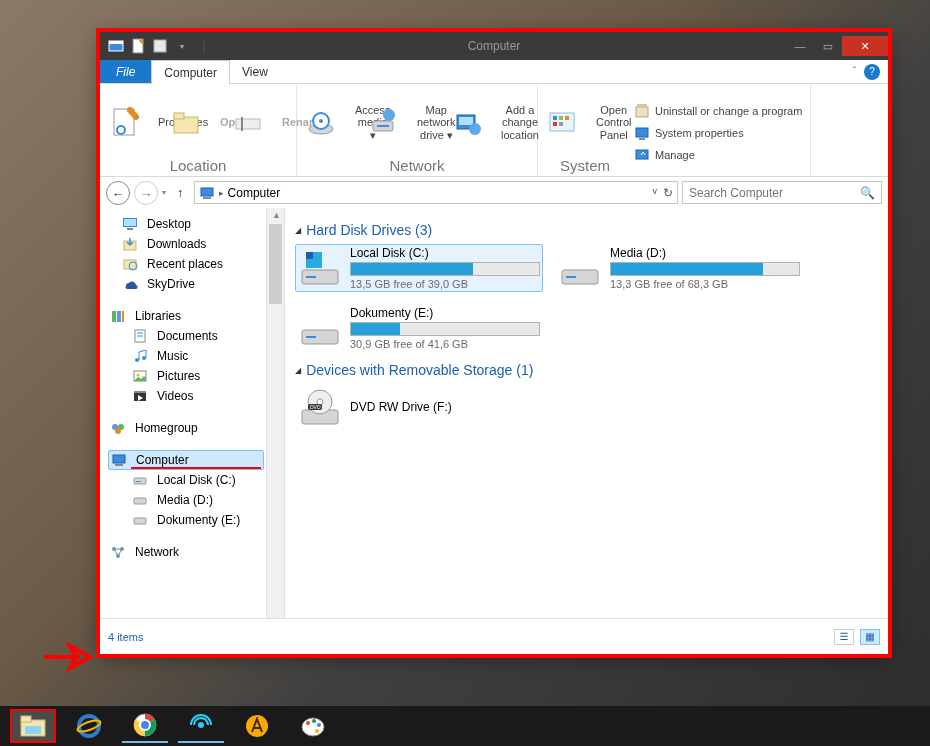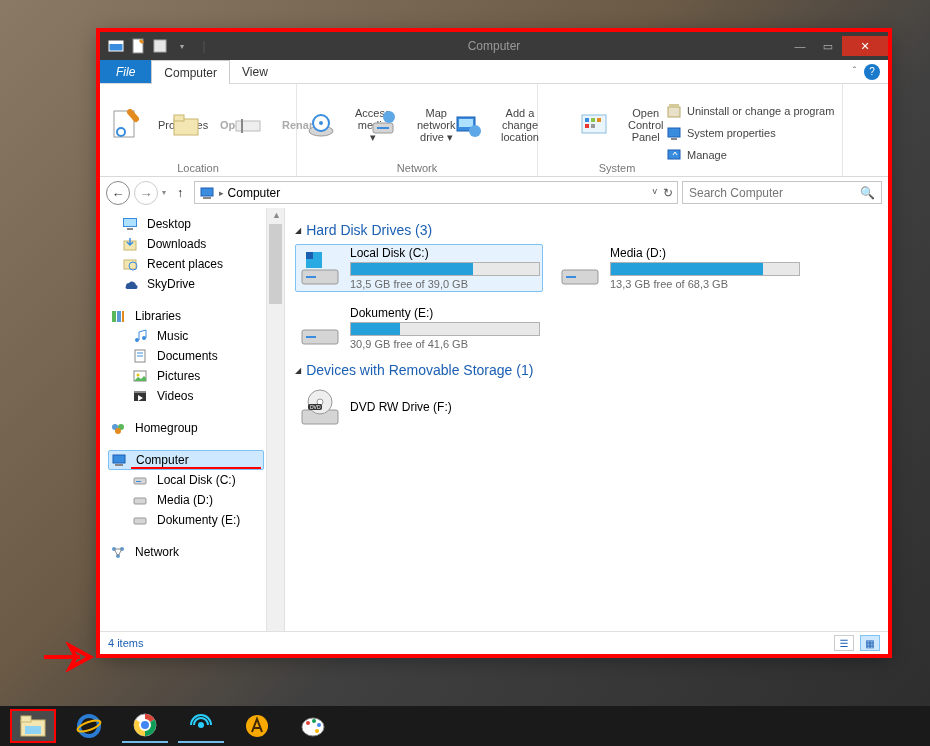--- a/index.html
+++ b/index.html
@@ -26,21 +26,21 @@
   .ribbon-tabs .file { background:#1979ca; color:#fff; padding:0 16px; display:flex; align-items:center; font-size:12px;font-style:italic;}
   .ribbon-tabs .tab { padding:0 12px; display:flex; align-items:center; color:#333; font-size:12px; }
   .ribbon-tabs .tab.active { border-top:1px solid #ccc; border-left:1px solid #ccc; border-right:1px solid #ccc; margin-bottom:-1px; background:#fff;}
   .ribbon-tabs .right { margin-left:auto; display:flex; align-items:center; gap:8px; padding-right:8px; }
   .ribbon-tabs .help { width:16px; height:16px; border-radius:50%; background:#1979ca; color:#fff; font-size:10px; display:flex; align-items:center; justify-content:center;}
 
   
   .ribbon { height: 93px; background:#fff; border-bottom:1px solid #d9d9d9; display:flex; }
   .rgroup { border-right:1px solid #e6e6e6; padding:4px 8px 2px; display:flex; flex-direction:column; }
   .rgroup .row { display:flex; gap:6px; flex:1; }
-  .rgroup .lbl { text-align:center; color:#777; font-size:11px; padding-top:2px; }
+  .rgroup .lbl { text-align:center; color:#777; font-size:15px; padding-top:2px; }
   .rbtn { display:flex; flex-direction:row; align-items:center; justify-content:flex-start; width:56px; gap:18px; font-size:11px; color:#444; text-align:center; line-height:1.1; padding-top:2px;}
   .rbtn.disabled { color:#aaa;font-weight:bold; }
   .rbtn .ico { width:32px; height:32px; display:flex; align-items:center; justify-content:center; }
   .rbtn.wide { width: 78px; }
   .syscol .srow { display:flex; align-items:center; gap:5px; font-size:11px; color:#444; height:22px; white-space:nowrap;}
   .syscol .srow .sic { width:16px; height:16px; }
 
   
   .navrow { height:31px; display:flex; align-items:center; gap:4px; padding:3px 6px; background:#fff; }
   .navbtn { width:24px; height:24px; border:1px solid #ccc; border-radius:50%; display:flex; align-items:center; justify-content:center; color:#777; font-size:13px;}
@@ -78,21 +78,21 @@
   .drive.sel { border-color:#7ec2f5; background:#e6f3ff;}
   .drive .dic { width:44px; height:44px; display:flex; align-items:center; justify-content:center;}
   .drive .dinfo { flex:1; }
   .drive .dname { font-size:12px; color:#000; margin-bottom:2px; }
   .drive .dbar { width:190px; height:14px; border:1px solid #b3b3b3; background:#e8e8e8; margin-bottom:2px;}
   .drive .dfill { height:100%; background:#26a0da;}
   .drive .dfree { font-size:11px; color:#6a6a6a; }
   .device .dname { font-size:12px; color:#000; }
 
   
-  .status { height:23px; border-top:1px solid #e0e0e0; display:flex; align-items:center; padding:0 8px; font-size:11px; color:#1b5fb3;}
+  .status { height:36px; border-top:1px solid #e0e0e0; display:flex; align-items:center; padding:0 8px; font-size:11px; color:#1b5fb3;}
   .status .right { margin-left:auto; display:flex; gap:6px;}
   .status .vbtn { width:20px; height:16px; border:1px solid #ccc; display:flex; align-items:center; justify-content:center; font-size:10px;}
   .status .vbtn.active { background:#cde8ff; border-color:#7ec2f5;}
 
   
   .taskbar { position:absolute; left:0; right:0; bottom:0; height:40px; background:#1a1a1a; display:flex; align-items:center; gap:10px; padding-left:10px;}
   .tbtn { width:46px; height:34px; display:flex; align-items:center; justify-content:center; }
   .tbtn.active { background:#4a4a4a; border:2px solid #ff0000;}
   .tbtn.running { border-bottom:2px solid #76b9ed; }
 
@@ -209,21 +209,21 @@
                 <circle cx="24" cy="22" r="6" fill="#5fa8e8"></circle>
               </svg>
             </div>
           <span>Add a change location</span>
         </div>
       </div>
       <div class="lbl">Network</div>
     </div>
 
     <div class="rgroup" style="flex-direction:row; gap:10px;">
-      <div style="display:flex; flex-direction:column;margin-left:32px;">
+      <div style="display:flex; flex-direction:column;">
         <div class="rbtn wide" style="flex:1">
           <div class="ico">
               <svg width="32" height="32">
                 <rect x="4" y="6" width="24" height="18" fill="#eaf4fb" stroke="#8bbde0"></rect>
                 <rect x="7" y="9" width="4" height="4" fill="#3a8dde"></rect>
                 <rect x="13" y="9" width="4" height="4" fill="#8bc34a"></rect>
                 <rect x="19" y="9" width="4" height="4" fill="#e38b1e"></rect>
                 <rect x="7" y="15" width="4" height="4" fill="#e33"></rect>
                 <rect x="13" y="15" width="4" height="4" fill="#999"></rect>
               </svg>
@@ -338,36 +338,36 @@
                 <rect x="2" y="3" width="4" height="11" fill="#5bb75b"></rect>
                 <rect x="7" y="3" width="4" height="11" fill="#5b9bd5"></rect>
                 <rect x="12" y="3" width="2" height="11" fill="#e38b1e"></rect>
               </svg>
             </span>
             <span>Libraries</span>
           </div>
         <div class="nitem child">
             <span class="ni">
               <svg width="16" height="16">
+                <rect x="3" y="2" width="10" height="12" fill="#fff" stroke="#888"></rect>
+                <line x1="5" y1="5" x2="11" y2="5" stroke="#3a8dde"></line>
+                <line x1="5" y1="8" x2="11" y2="8" stroke="#3a8dde"></line>
+              </svg>
+            </span>
+            <span>Documents</span>
+          </div>
+        <div class="nitem child">
+            <span class="ni">
+              <svg width="16" height="16">
                 <circle cx="5" cy="12" r="2" fill="#3a8dde"></circle>
                 <circle cx="12" cy="10" r="2" fill="#3a8dde"></circle>
                 <path d="M7 12 V4 L14 2 V10" stroke="#3a8dde" fill="none"></path>
               </svg>
             </span>
             <span>Music</span>
-          </div>
-        <div class="nitem child">
-            <span class="ni">
-              <svg width="16" height="16">
-                <rect x="3" y="2" width="10" height="12" fill="#fff" stroke="#888"></rect>
-                <line x1="5" y1="5" x2="11" y2="5" stroke="#3a8dde"></line>
-                <line x1="5" y1="8" x2="11" y2="8" stroke="#3a8dde"></line>
-              </svg>
-            </span>
-            <span>Documents</span>
           </div>
         <div class="nitem child">
             <span class="ni">
               <svg width="16" height="16">
                 <rect x="2" y="3" width="12" height="10" fill="#fff" stroke="#888"></rect>
                 <circle cx="6" cy="7" r="1.5" fill="#e9c100"></circle>
                 <path d="M2 13 l4 -4 l3 2 l3 -3 l2 2 v3 z" fill="#5bb75b"></path>
               </svg>
             </span>
             <span>Pictures</span>

